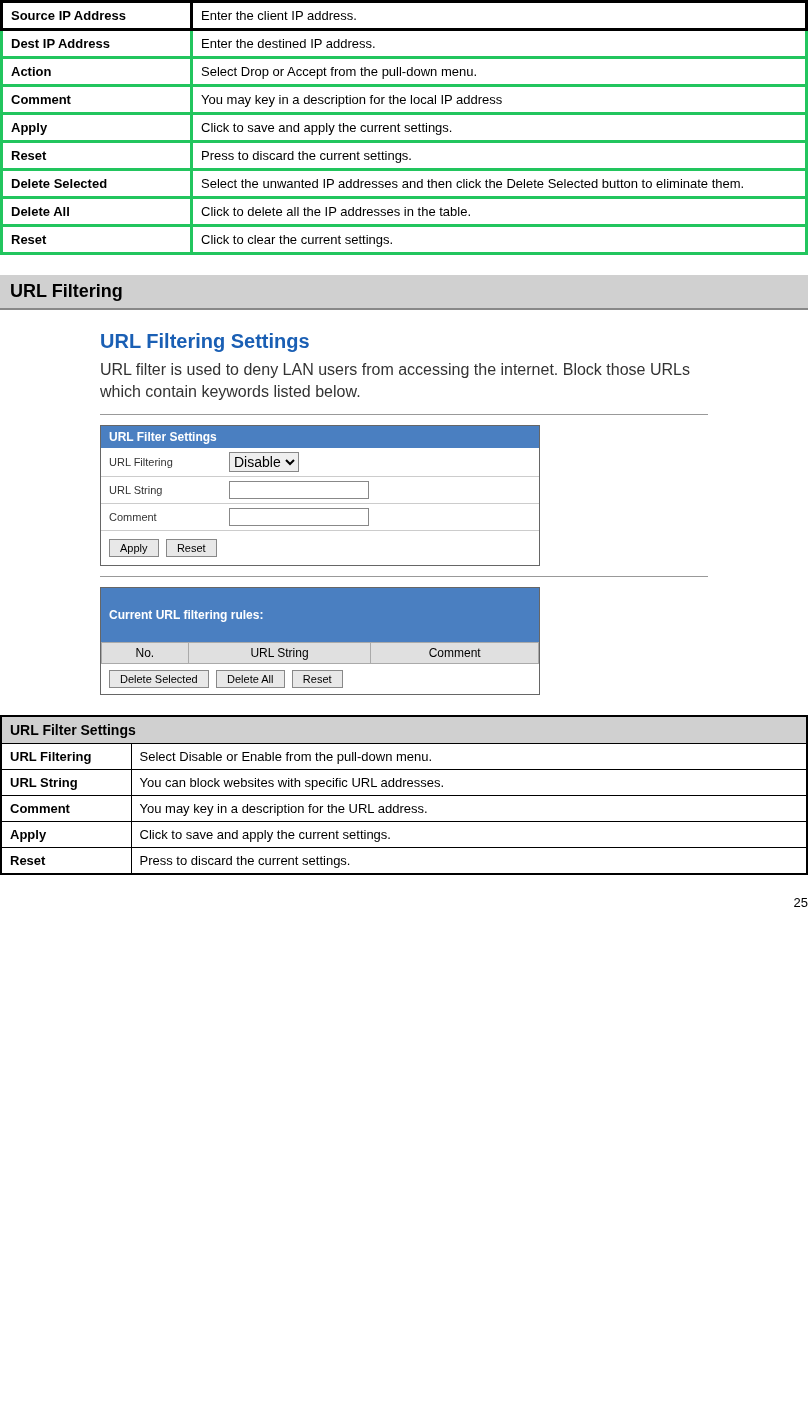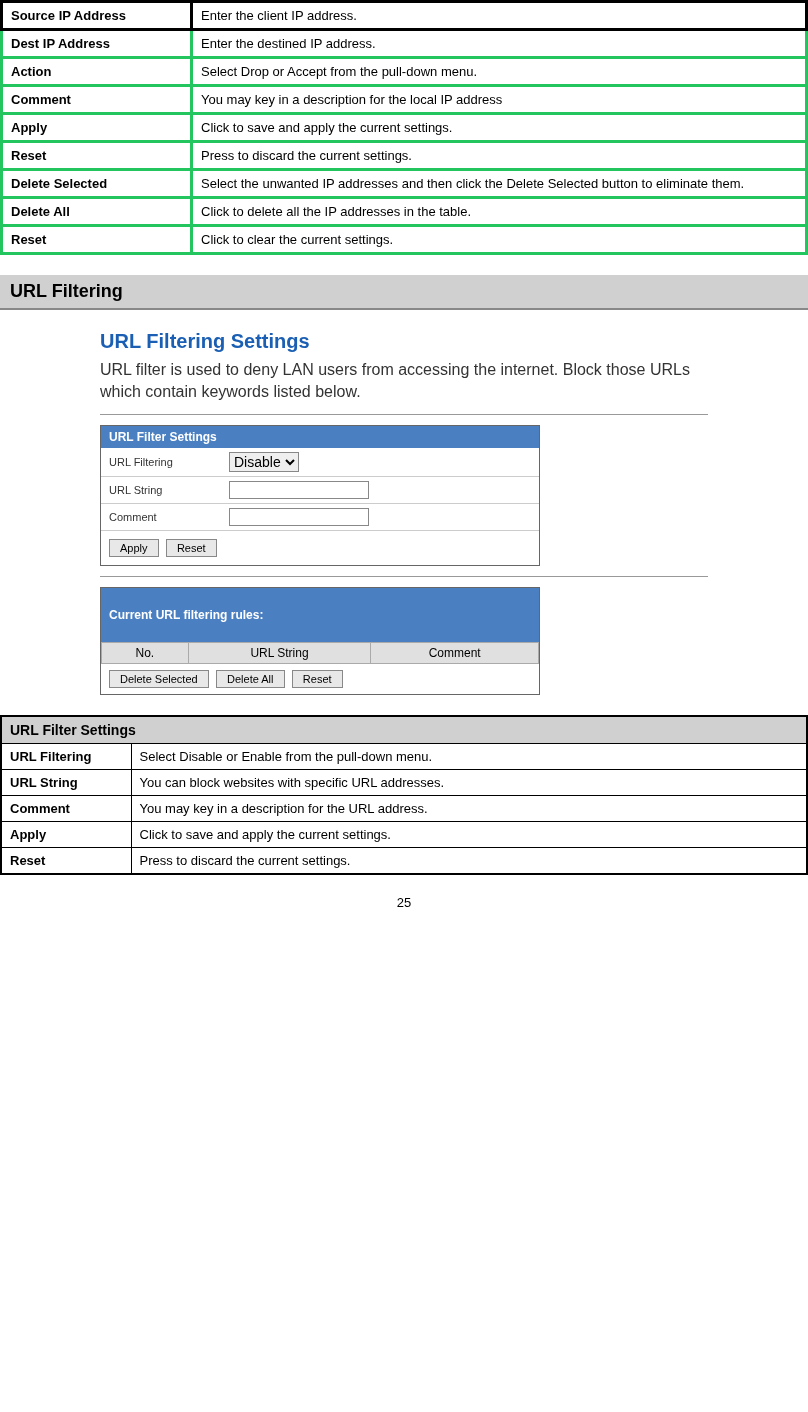--- a/index.html
+++ b/index.html
@@ -187,21 +187,21 @@
       padding: 6px 8px;
     }
 
     .ref-label {
       font-weight: bold;
       width: 130px;
     }
 
     
     .page-number {
-      text-align: center;
+      text-align: right;
       margin-top: 20px;
       font-size: 13px;
       padding-bottom: 10px;
     }
   </style>
 </head>
 <body>
 
 <table class="main-table">
   <tbody>

